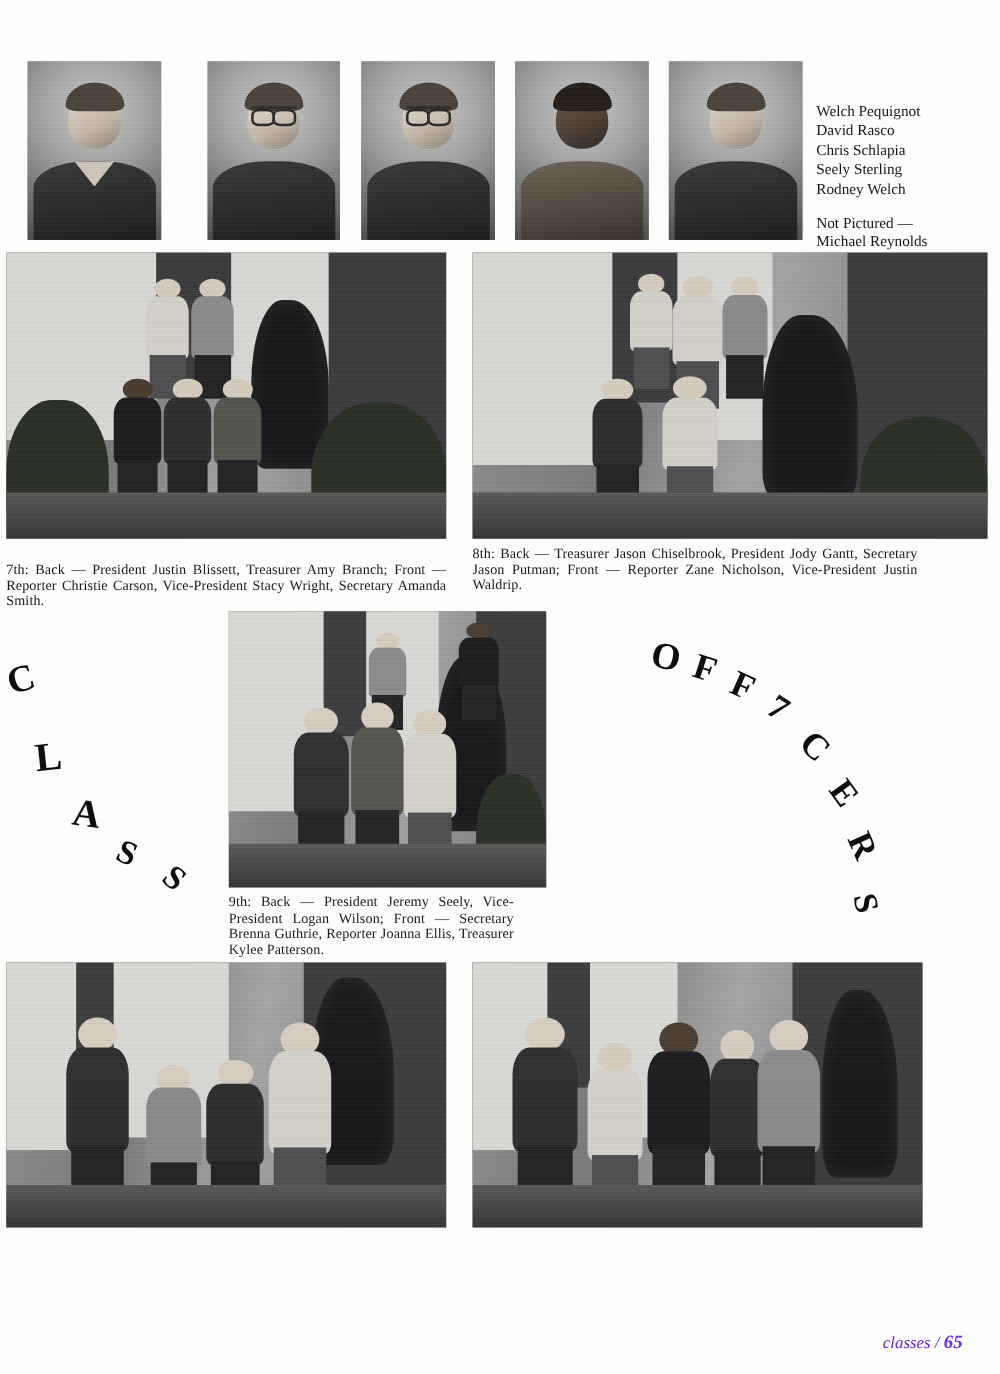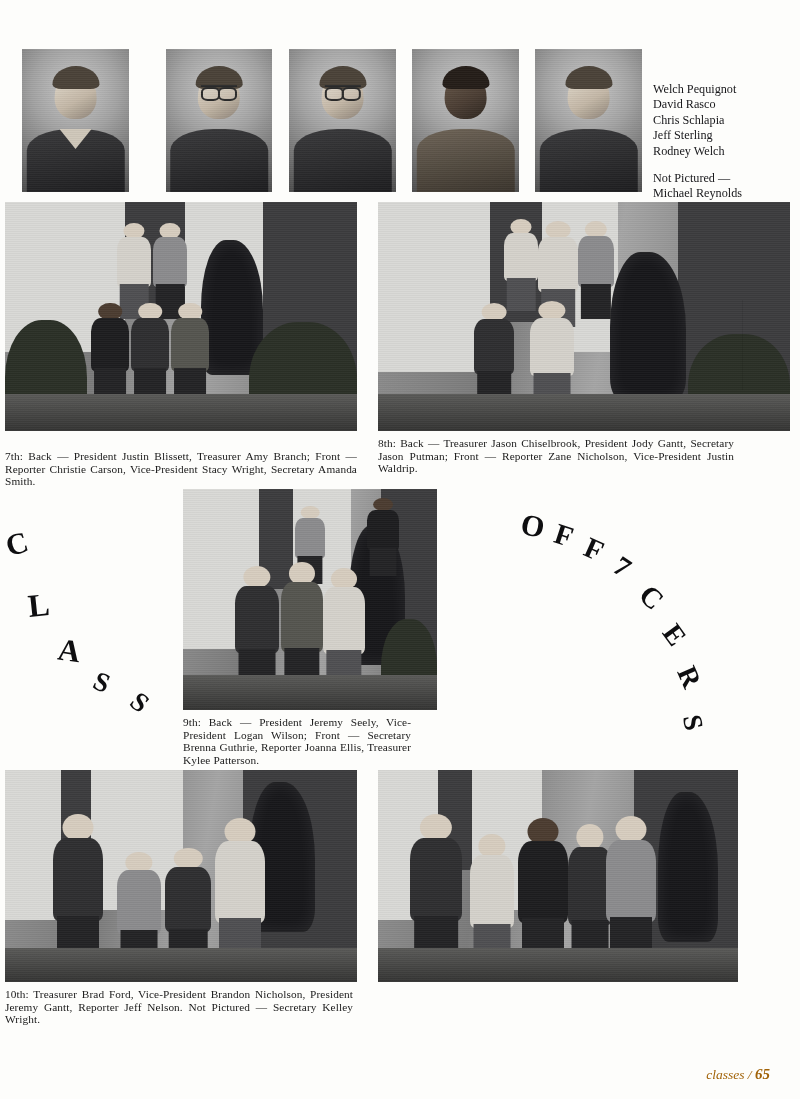--- a/index.html
+++ b/index.html
@@ -216,21 +216,21 @@
     white-space: pre;
   }
 
   .folio {
     position: absolute;
     right: 30px;
     bottom: 16px;
     font-family: "Liberation Serif", serif;
     font-style: italic;
     font-size: 13.5px;
-    color: #a16207;
+    color: #6d28d9;
   }
   .folio b { font-style: italic; font-weight: bold; font-size: 15px; }
 
   .crease {
     position: absolute;
     width: 1px;
     background: rgba(0,0,0,.07);
   }
 </style>
 </head>
@@ -278,21 +278,21 @@
     <div class="body"></div>
     <div class="head"></div>
     <div class="hair"></div>
     <div class="grain"></div>
   </div>
 
   <div class="namelist" style="left:653px; top:82px; width:135px;">
     <div>Welch Pequignot</div>
     <div>David Rasco</div>
     <div>Chris Schlapia</div>
-    <div>Jeff Sterling</div>
+    <div>Seely Sterling</div>
     <div>Rodney Welch</div>
     <div class="gap"></div>
     <div>Not Pictured —</div>
     <div>Michael Reynolds</div>
   </div>
 
   <div class="photo group" style="left:5px; top:202px; width:352px; height:229px;">
     <div class="bg"></div>
     <div class="wallwhite" style="left:0; top:0; width:120px; height:150px;"></div>
     <div class="walldark" style="left:120px; top:0; width:60px; height:110px;"></div>
@@ -453,21 +453,20 @@
       </div>
     <div class="person lt" style="left:210px; bottom:8px; width:50px; height:156px;">
         <div class="h"></div>
         <div class="t"></div>
         <div class="l"></div>
       </div>
     <div class="floor"></div>
     <div class="grain"></div>
   </div>
 
-  <div class="caption" style="left:5px; top:988px; width:348px;">10th: Treasurer Brad Ford, Vice-President Brandon Nicholson, President Jeremy Gantt, Reporter Jeff Nelson. Not Pictured — Secretary Kelley Wright.</div>
 
   <div class="photo group" style="left:378px; top:770px; width:360px; height:212px;">
     <div class="bg"></div>
     <div class="wallwhite" style="left:0; top:0; width:60px; height:150px;"></div>
     <div class="walldark" style="left:60px; top:0; width:34px; height:100px;"></div>
     <div class="wallwhite" style="left:94px; top:0; width:70px; height:140px;"></div>
     <div class="walldark" style="left:256px; top:0; width:104px; height:190px;"></div>
     <div class="lion" style="left:280px; top:22px; width:60px; height:150px;"></div>
     <div class="person" style="left:32px; bottom:8px; width:52px; height:160px;">
         <div class="h"></div>

